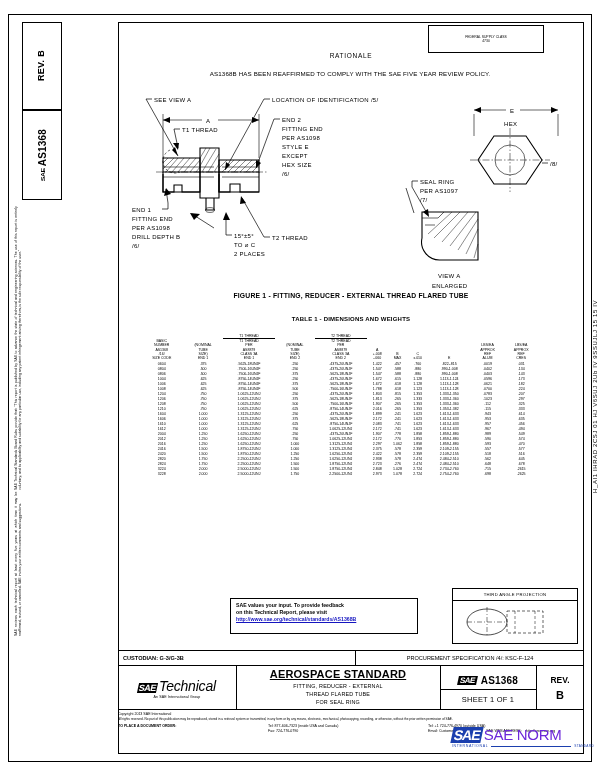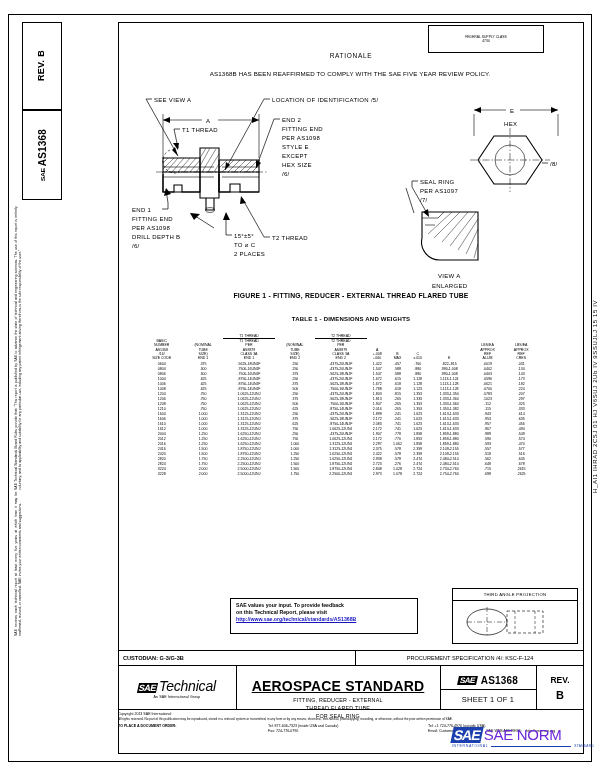--- a/index.html
+++ b/index.html
@@ -74,21 +74,21 @@
   #procCell{position:absolute;left:238px;top:0;width:228px;height:100%;display:flex;align-items:center;justify-content:center;font-size:5.6px;}
 
   
   #titleBlk{left:118px;top:666px;width:466px;height:44px;border-bottom:1.4px solid #000;}
   #tbLogo{position:absolute;left:0;top:0;width:118px;height:44px;border-right:1.2px solid #000;display:flex;flex-direction:column;align-items:center;justify-content:center;}
   #tbLogoMain{font-size:14px;font-weight:bold;letter-spacing:-.2px;display:flex;align-items:baseline;}
   #tbLogoMark{display:inline-block;background:#000;color:#fff;font-size:9px;font-weight:bold;padding:0 1px;margin-right:2px;transform:skewX(-12deg);letter-spacing:-.5px;}
   #tbLogoItal{font-style:italic;font-weight:normal;font-size:14px;}
   #tbLogoSub{font-size:3.6px;letter-spacing:.1px;margin-top:1px;}
   #tbMid{position:absolute;left:118px;top:0;width:204px;height:44px;border-right:1.2px solid #000;text-align:center;}
-  #tbStd{font-size:14px;font-weight:bold;letter-spacing:.2px;margin-top:12px;text-decoration:underline;}
+  #tbStd{font-size:11px;font-weight:bold;letter-spacing:.2px;margin-top:2px;text-decoration:underline;}
   #tbDesc{font-size:5.4px;line-height:1.45;margin-top:3px;letter-spacing:.2px;}
   #tbNum{position:absolute;left:322px;top:0;width:96px;height:44px;border-right:1.2px solid #000;text-align:center;}
   #tbNumTop{display:flex;align-items:center;justify-content:center;gap:4px;margin-top:7px;height:14px;border-bottom:0;}
   #tbNumMark{background:#000;color:#fff;font-size:8px;font-weight:bold;padding:0 2px;transform:skewX(-12deg);letter-spacing:-.5px;}
   #tbNumTxt{font-size:10px;font-weight:bold;letter-spacing:.2px;}
   #tbSheet{font-size:7.5px;margin-top:8px;letter-spacing:.2px;}
   #tbRev{position:absolute;left:418px;top:0;width:48px;height:44px;text-align:center;}
   #tbRevL{font-size:8.5px;font-weight:bold;margin-top:9px;}
   #tbRevV{font-size:11px;font-weight:bold;margin-top:4px;}
   .hrule{position:absolute;height:1px;background:#000;}

